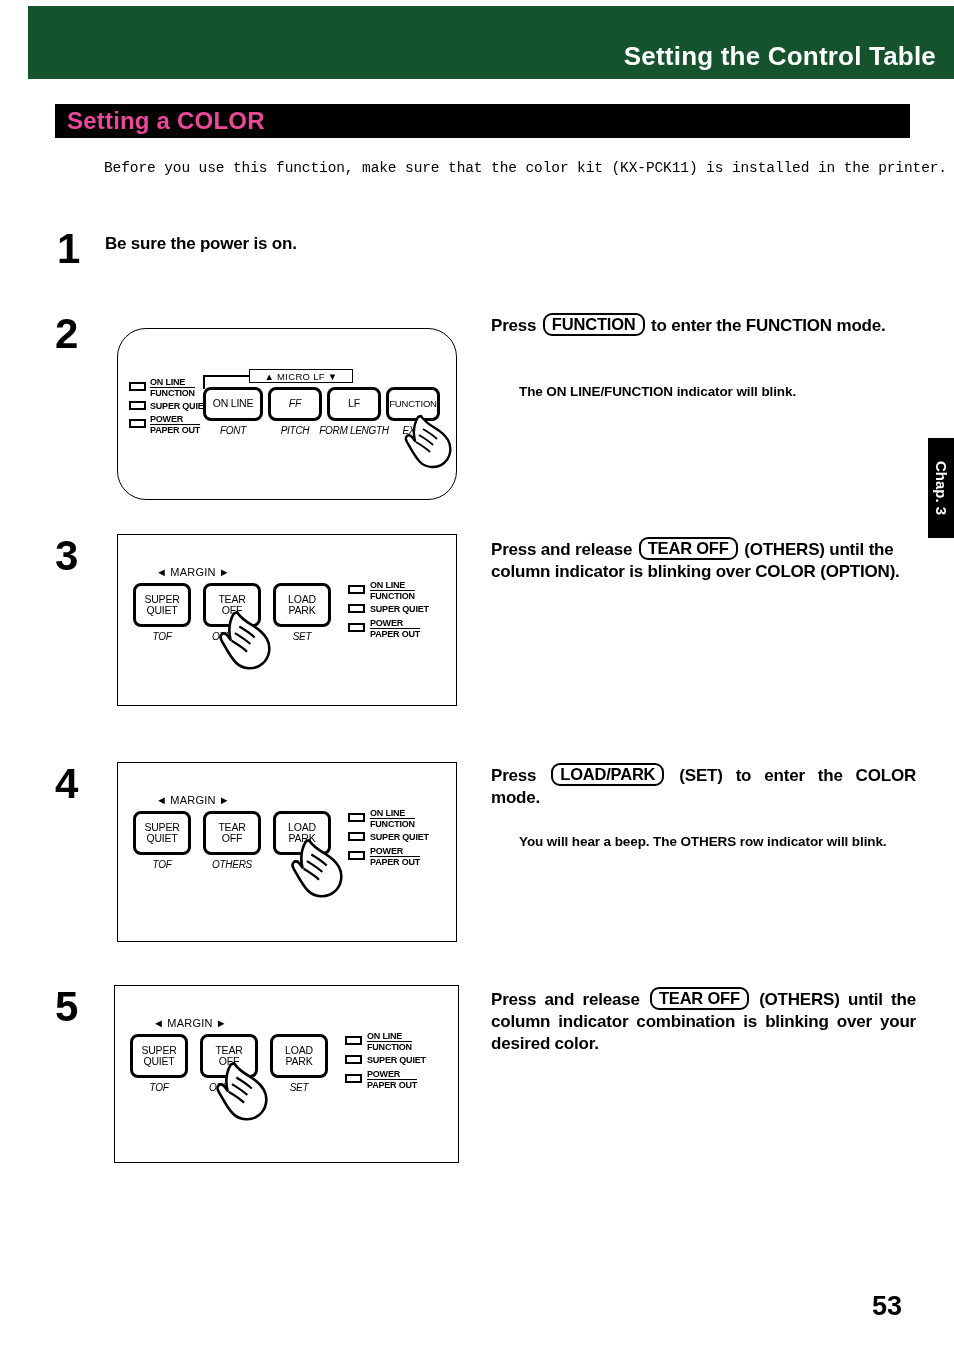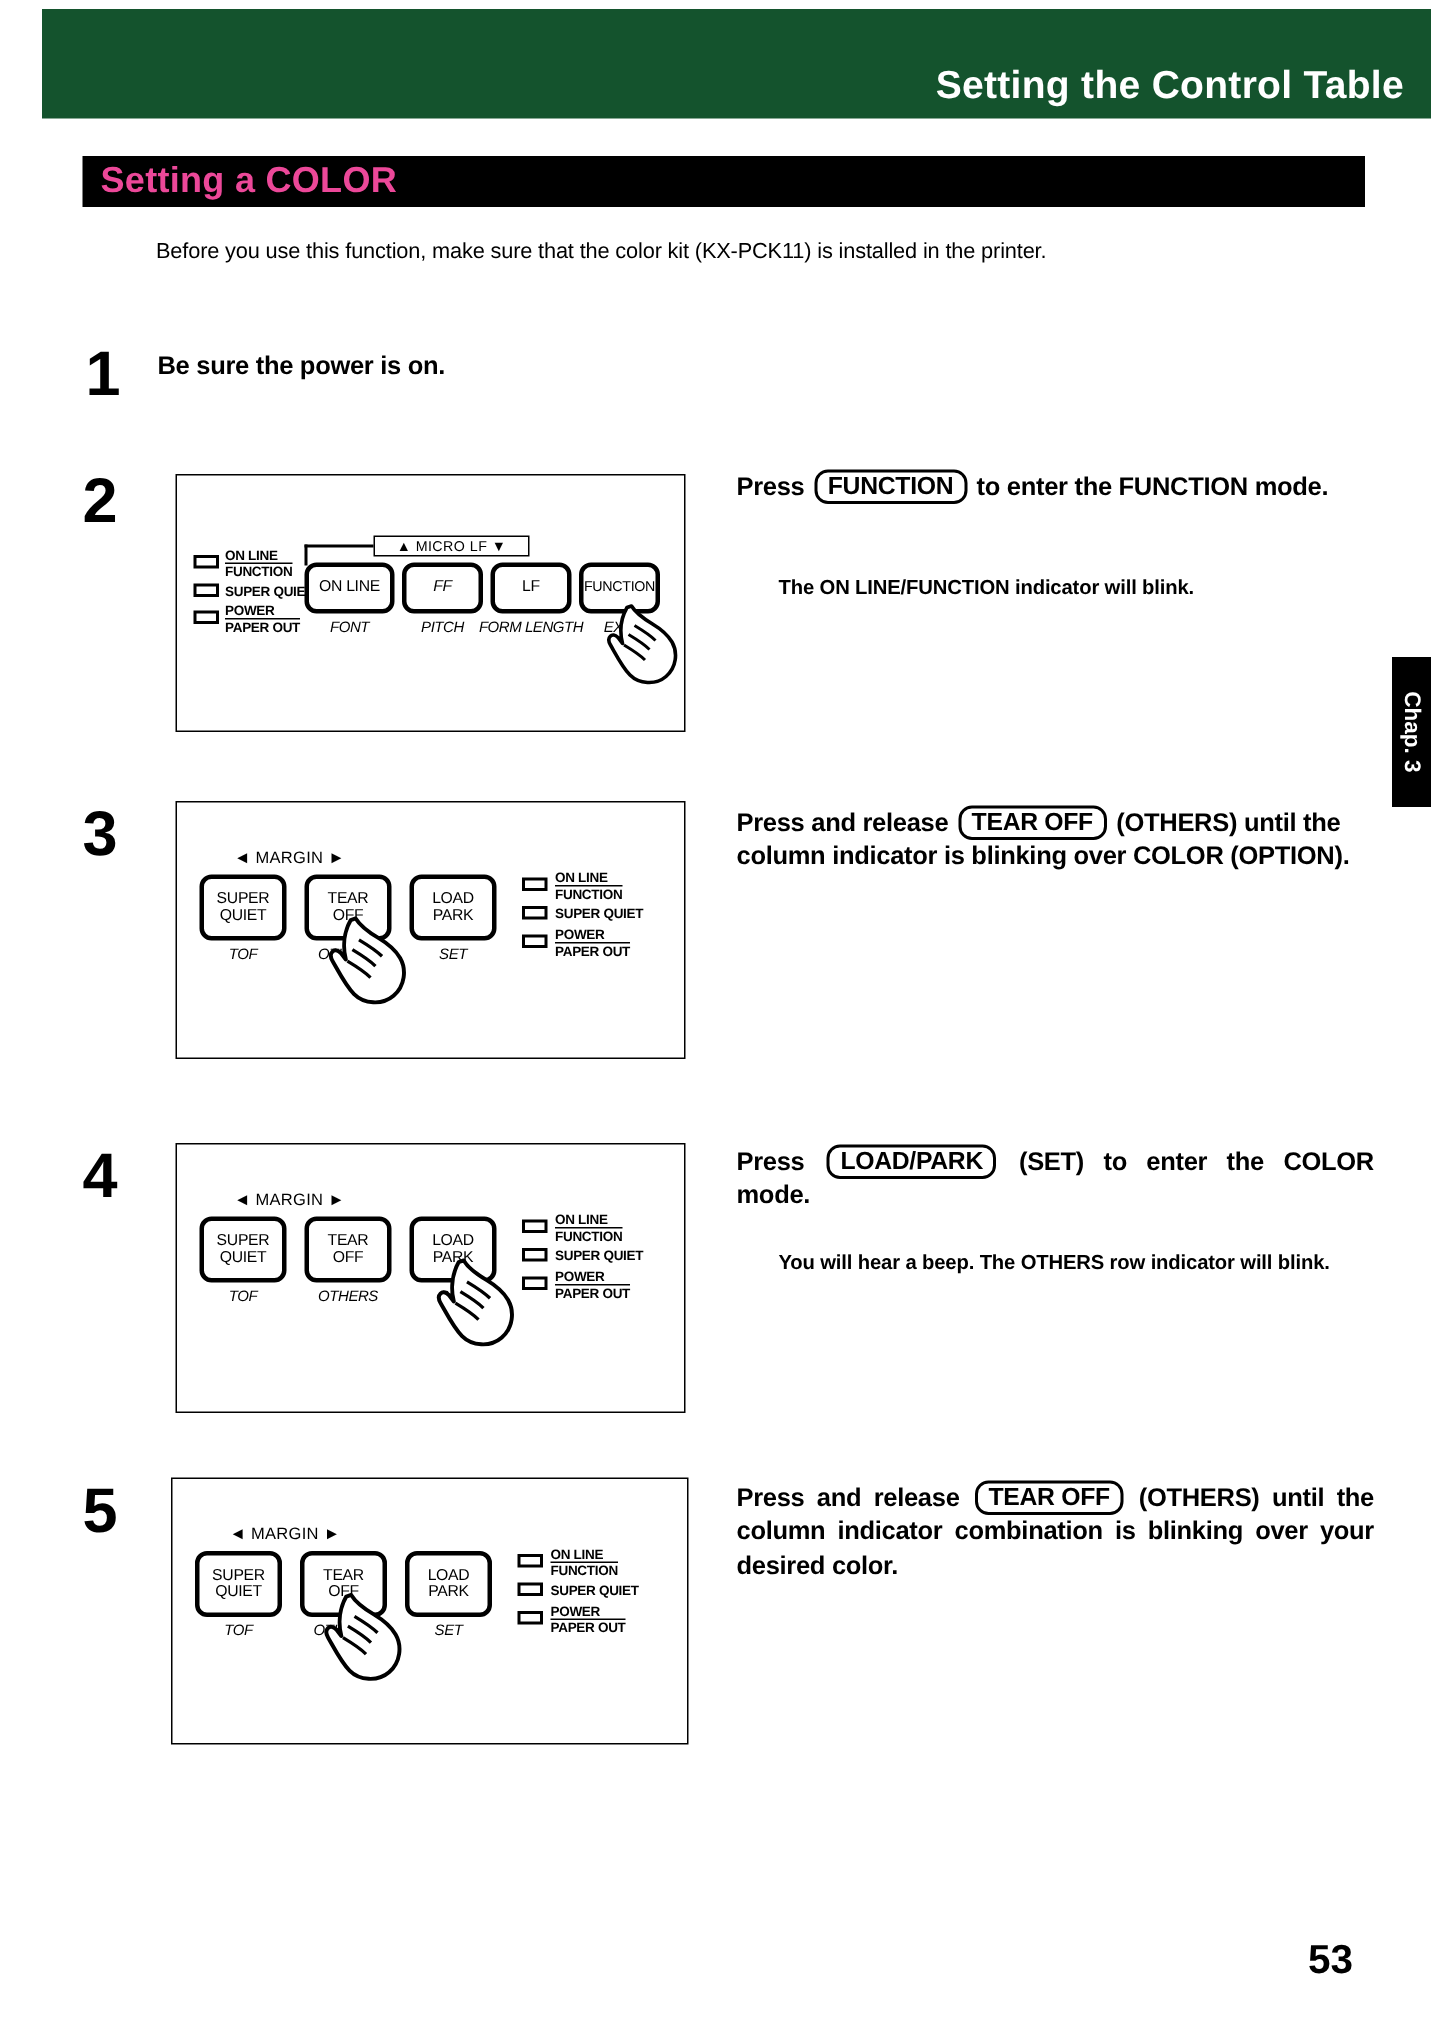--- a/index.html
+++ b/index.html
@@ -17,20 +17,21 @@
     font-size:26px;font-weight:bold;letter-spacing:.2px;white-space:nowrap;
   }
   #section-bar{left:55px;top:104px;width:855px;height:34px;background:#000;}
   #section-title{
     position:absolute;left:12px;top:3px;color:#ec4899;
     font-size:24px;font-weight:bold;letter-spacing:.2px;white-space:nowrap;
   }
   #intro-text{
     left:104px;top:160px;width:760px;font-size:14.5px;letter-spacing:-.1px;
     white-space:nowrap;
+    font-family:Liberation Mono, monospace;
   }
 
   
   #chapter-tab{
     left:928px;top:438px;width:26px;height:100px;background:#000;
   }
   #chapter-tab span{
     position:absolute;left:50%;top:50%;
     transform:translate(-50%,-50%) rotate(90deg);
     transform-origin:center center;
@@ -113,21 +114,21 @@
 
 <div class="abs" id="chapter-tab">
   <span>Chap. 3</span>
 </div>
 
 <div class="abs step-num" style="left:57px;top:228px;">1</div>
 <div class="abs instr" style="left:105px;top:233px;width:380px;">Be sure the power is on.</div>
 
 <div class="abs step-num" style="left:55px;top:313px;">2</div>
 
-<div class="abs panel" id="panel-step-2" style="left:117px;top:316px;width:340px;height:172px;">
+<div class="abs panel" id="panel-step-2" style="left:117px;top:328px;width:340px;height:172px;border-radius:29px;">
 
   <div class="abs" style="left:85px;top:46px;width:2px;height:14px;background:#000;"></div>
   <div class="abs" style="left:85px;top:46px;width:46px;height:2px;background:#000;"></div>
 
   <div class="microbox" style="left:131px;top:40px;width:104px;height:14px;">▲  MICRO LF   ▼</div>
 
   <div class="led" style="left:11px;top:53px;"></div>
   <div class="ledlabel" style="left:32px;top:48px;">
     <u>ON LINE</u>
     <span>FUNCTION</span>

